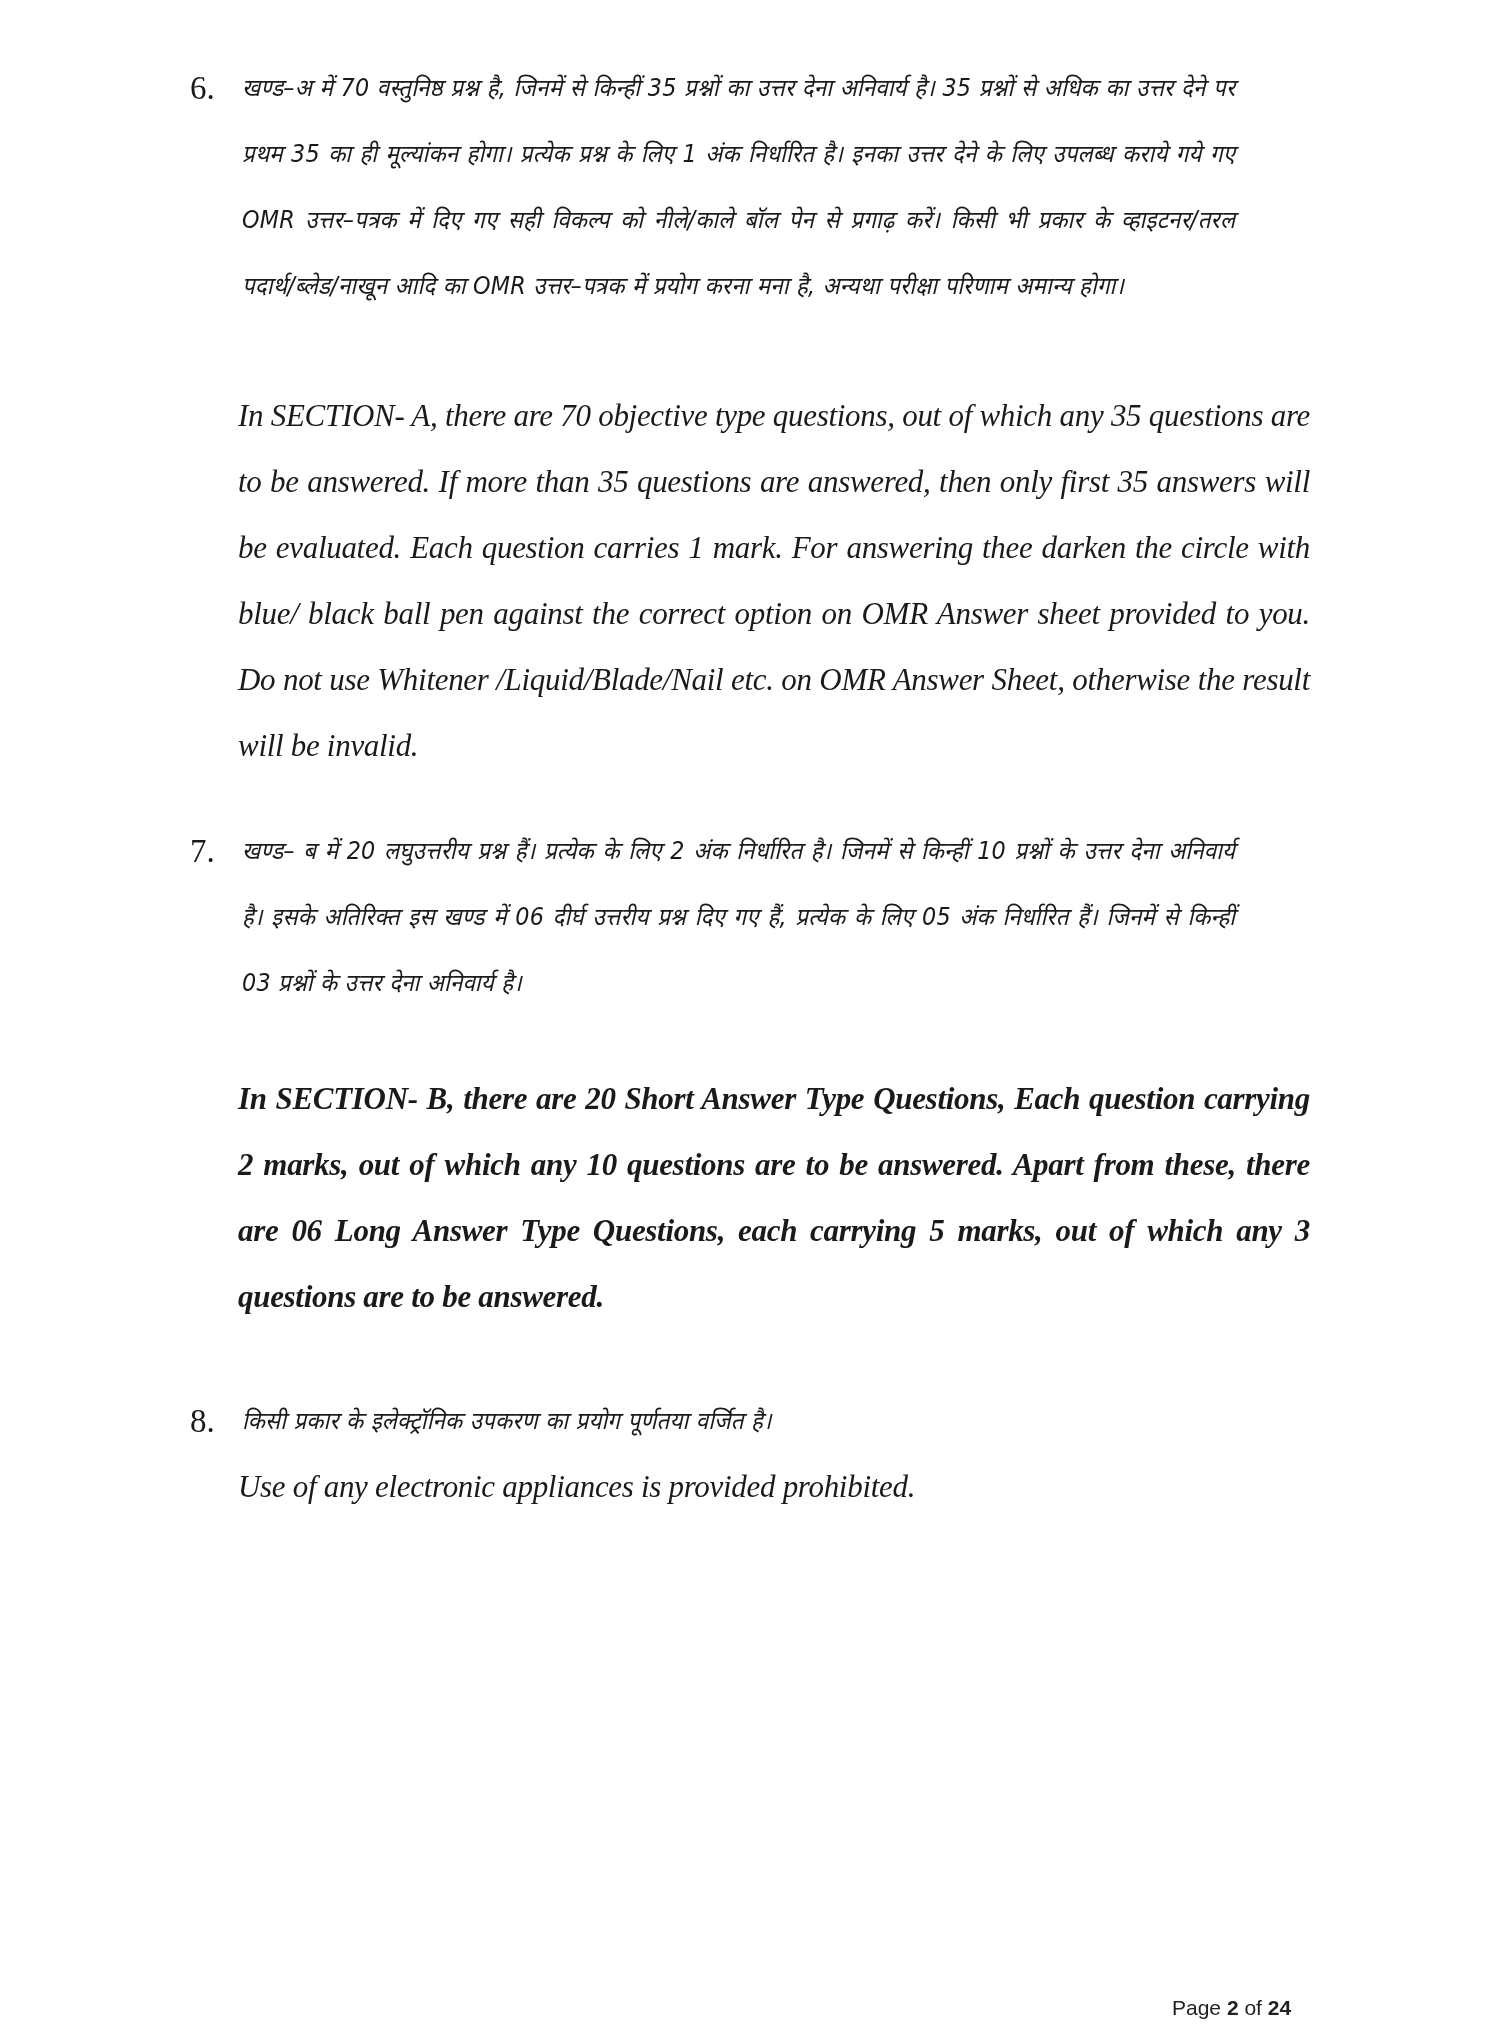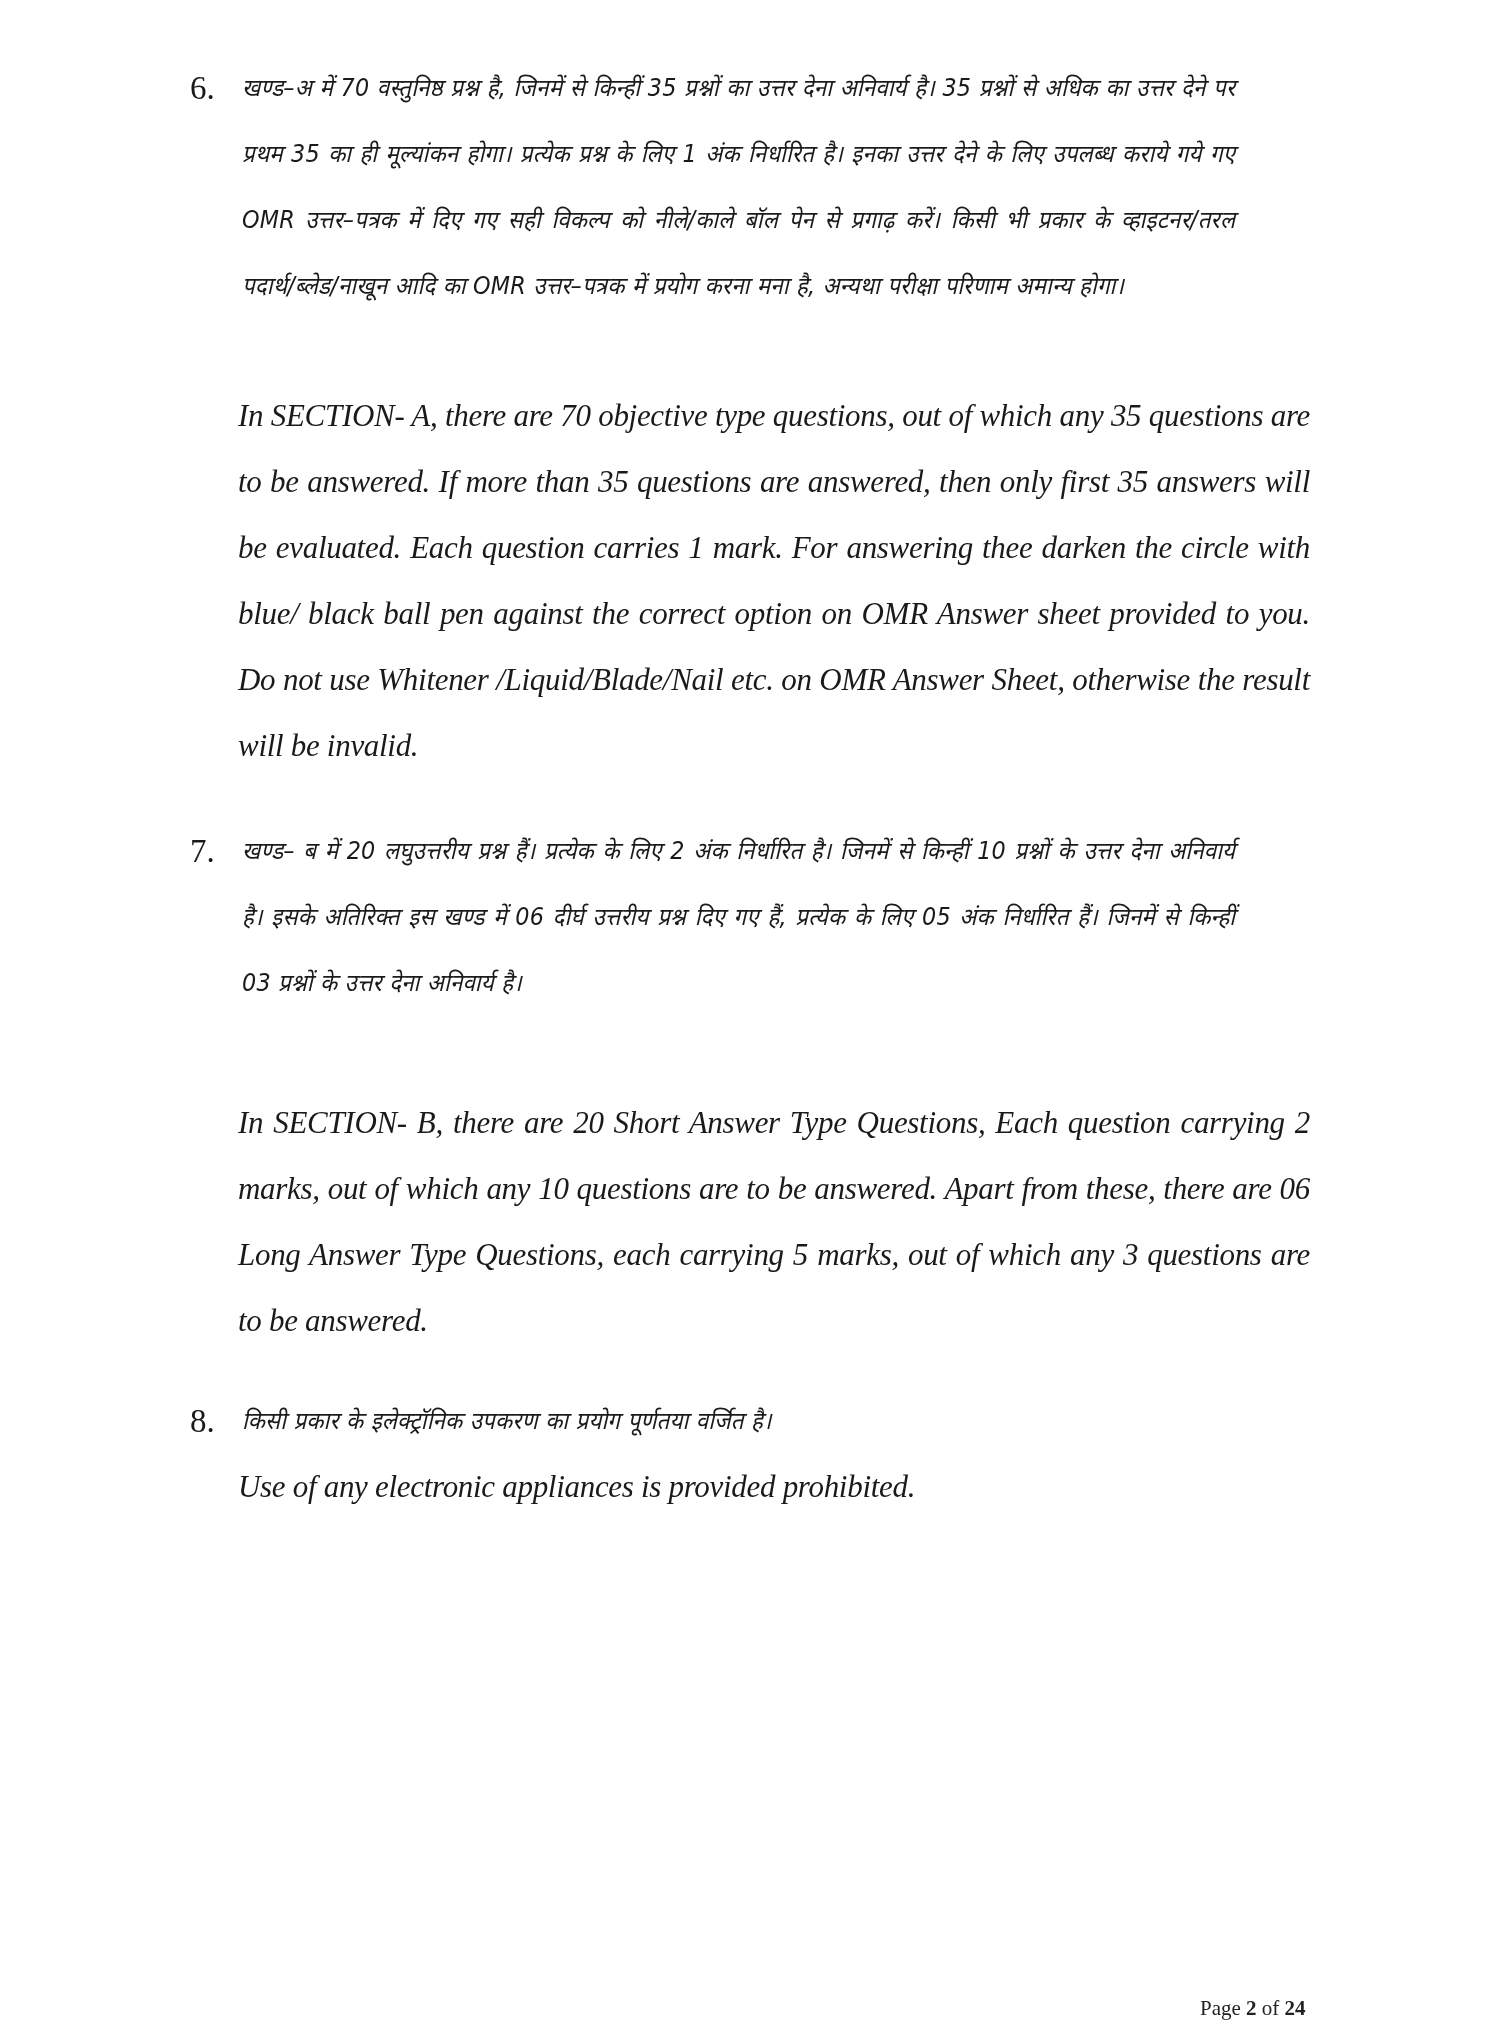--- a/index.html
+++ b/index.html
@@ -55,42 +55,41 @@
       font-size: 31px;
       line-height: 66px;
       text-align: justify;
       text-align-last: left;
       letter-spacing: -0.3px;
     }
     .footer {
       position: absolute;
       left: 1172px;
       top: 1996px;
-      font-family: Liberation Serif, serif;
+      font-family: Liberation Sans, sans-serif;
       font-size: 21px;
       color: #222;
-      margin-left: 28px;
     }
     .footer b { font-weight: bold; }
   </style>
 </head>
 <body>
 
 <div class="page">
 
   <div class="item" style="top:55px;">
     <div class="num">6.</div>
     <div class="hi" style="top:0;">खण्ड–अ में 70 वस्तुनिष्ठ प्रश्न है, जिनमें से किन्हीं 35 प्रश्नों का उत्तर देना अनिवार्य है। 35 प्रश्नों से अधिक का उत्तर देने पर प्रथम 35 का ही मूल्यांकन होगा। प्रत्येक प्रश्न के लिए 1 अंक निर्धारित है। इनका उत्तर देने के लिए उपलब्ध कराये गये गए OMR उत्तर–पत्रक में दिए गए सही विकल्प को नीले/काले बॉल पेन से प्रगाढ़ करें। किसी भी प्रकार के व्हाइटनर/तरल पदार्थ/ब्लेड/नाखून आदि का OMR उत्तर–पत्रक में प्रयोग करना मना है, अन्यथा परीक्षा परिणाम अमान्य होगा।</div>
     <div class="en" style="top:328px;">In SECTION- A, there are 70 objective type questions, out of which any 35 questions are to be answered. If more than 35 questions are answered, then only first 35 answers will be evaluated. Each question carries 1 mark. For answering thee darken the circle with blue/ black ball pen against the correct option on OMR Answer sheet provided to you. Do not use Whitener /Liquid/Blade/Nail etc. on OMR Answer Sheet, otherwise the result will be invalid.</div>
   </div>
 
   <div class="item" style="top:818px;">
     <div class="num">7.</div>
     <div class="hi" style="top:0;">खण्ड– ब में 20 लघुउत्तरीय प्रश्न हैं। प्रत्येक के लिए 2 अंक निर्धारित है। जिनमें से किन्हीं 10 प्रश्नों के उत्तर देना अनिवार्य है। इसके अतिरिक्त इस खण्ड में 06 दीर्घ उत्तरीय प्रश्न दिए गए हैं, प्रत्येक के लिए 05 अंक निर्धारित हैं। जिनमें से किन्हीं 03 प्रश्नों के उत्तर देना अनिवार्य है।</div>
-    <div class="en" style="top:272px;">In SECTION- B, there are 20 Short Answer Type Questions, Each question carrying 2 marks, out of which any 10 questions are to be answered. Apart from these, there are 06 Long Answer Type Questions, each carrying 5 marks, out of which any 3 questions are to be answered.</div>
+    <div class="en" style="top:248px;font-weight:bold;">In SECTION- B, there are 20 Short Answer Type Questions, Each question carrying 2 marks, out of which any 10 questions are to be answered. Apart from these, there are 06 Long Answer Type Questions, each carrying 5 marks, out of which any 3 questions are to be answered.</div>
   </div>
 
   <div class="item" style="top:1388px;">
     <div class="num">8.</div>
     <div class="hi" style="top:0;">किसी प्रकार के इलेक्ट्रॉनिक उपकरण का प्रयोग पूर्णतया वर्जित है।</div>
     <div class="en" style="top:66px;">Use of any electronic appliances is provided prohibited.</div>
   </div>
 
   <div class="footer">
     <span>Page</span>

